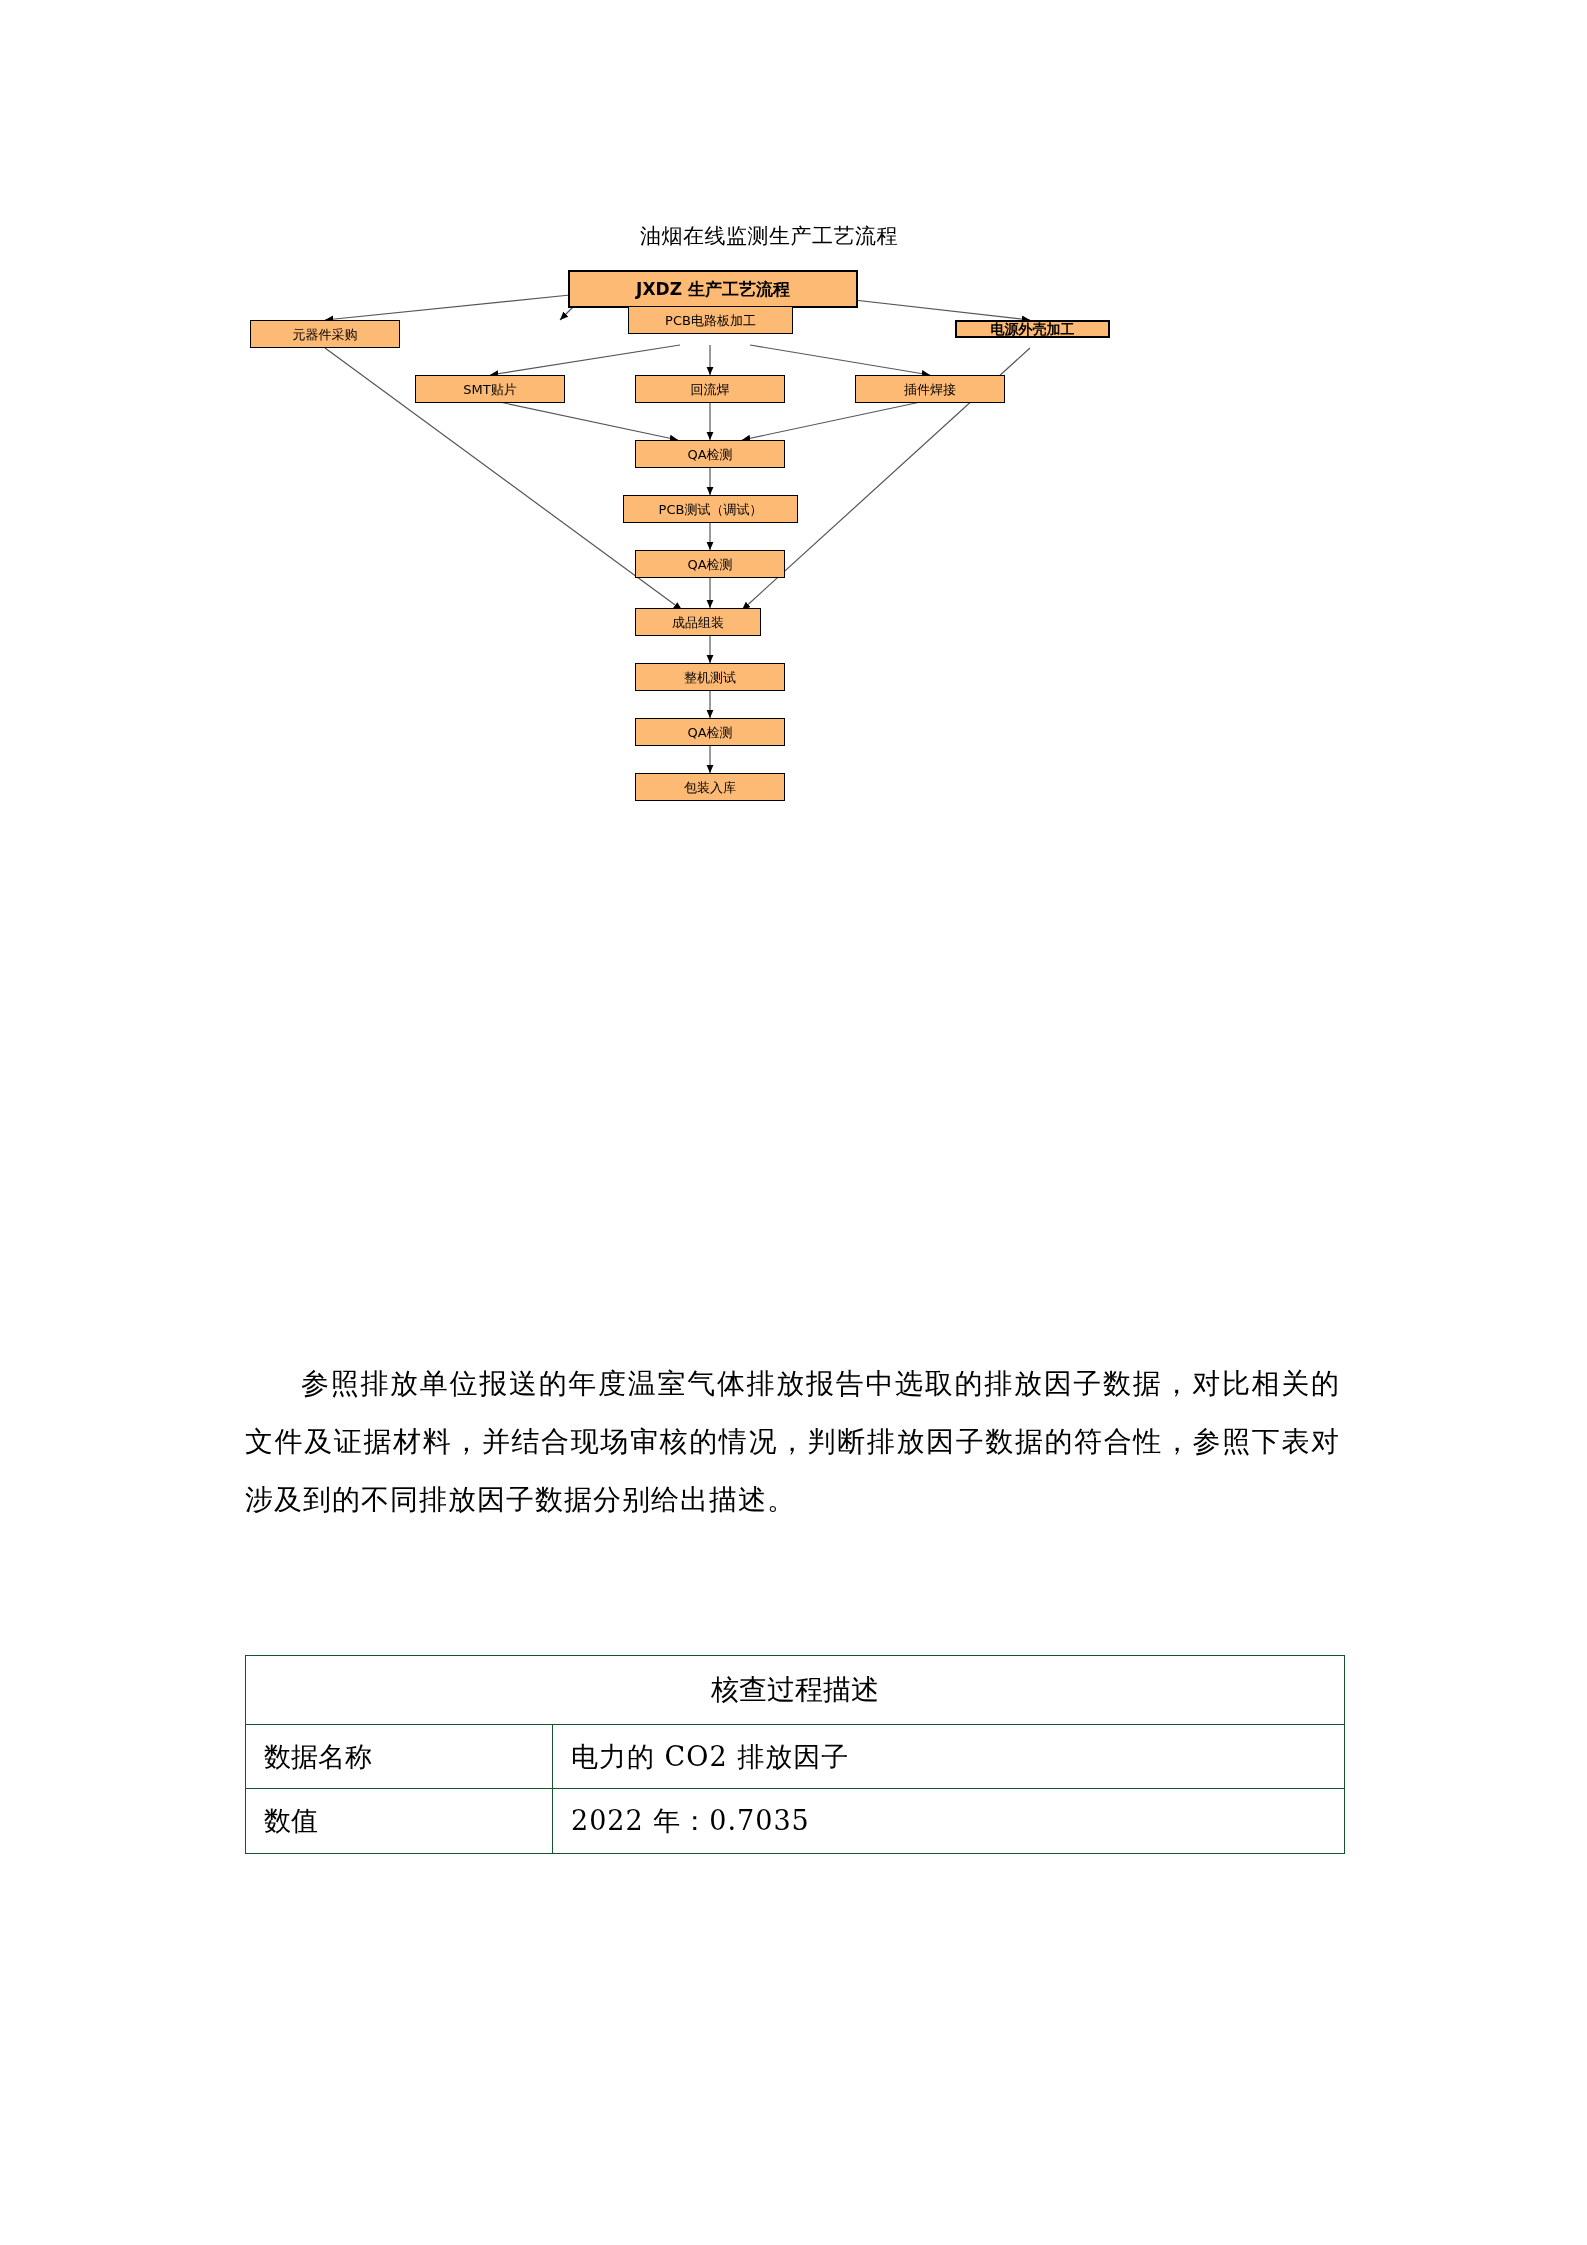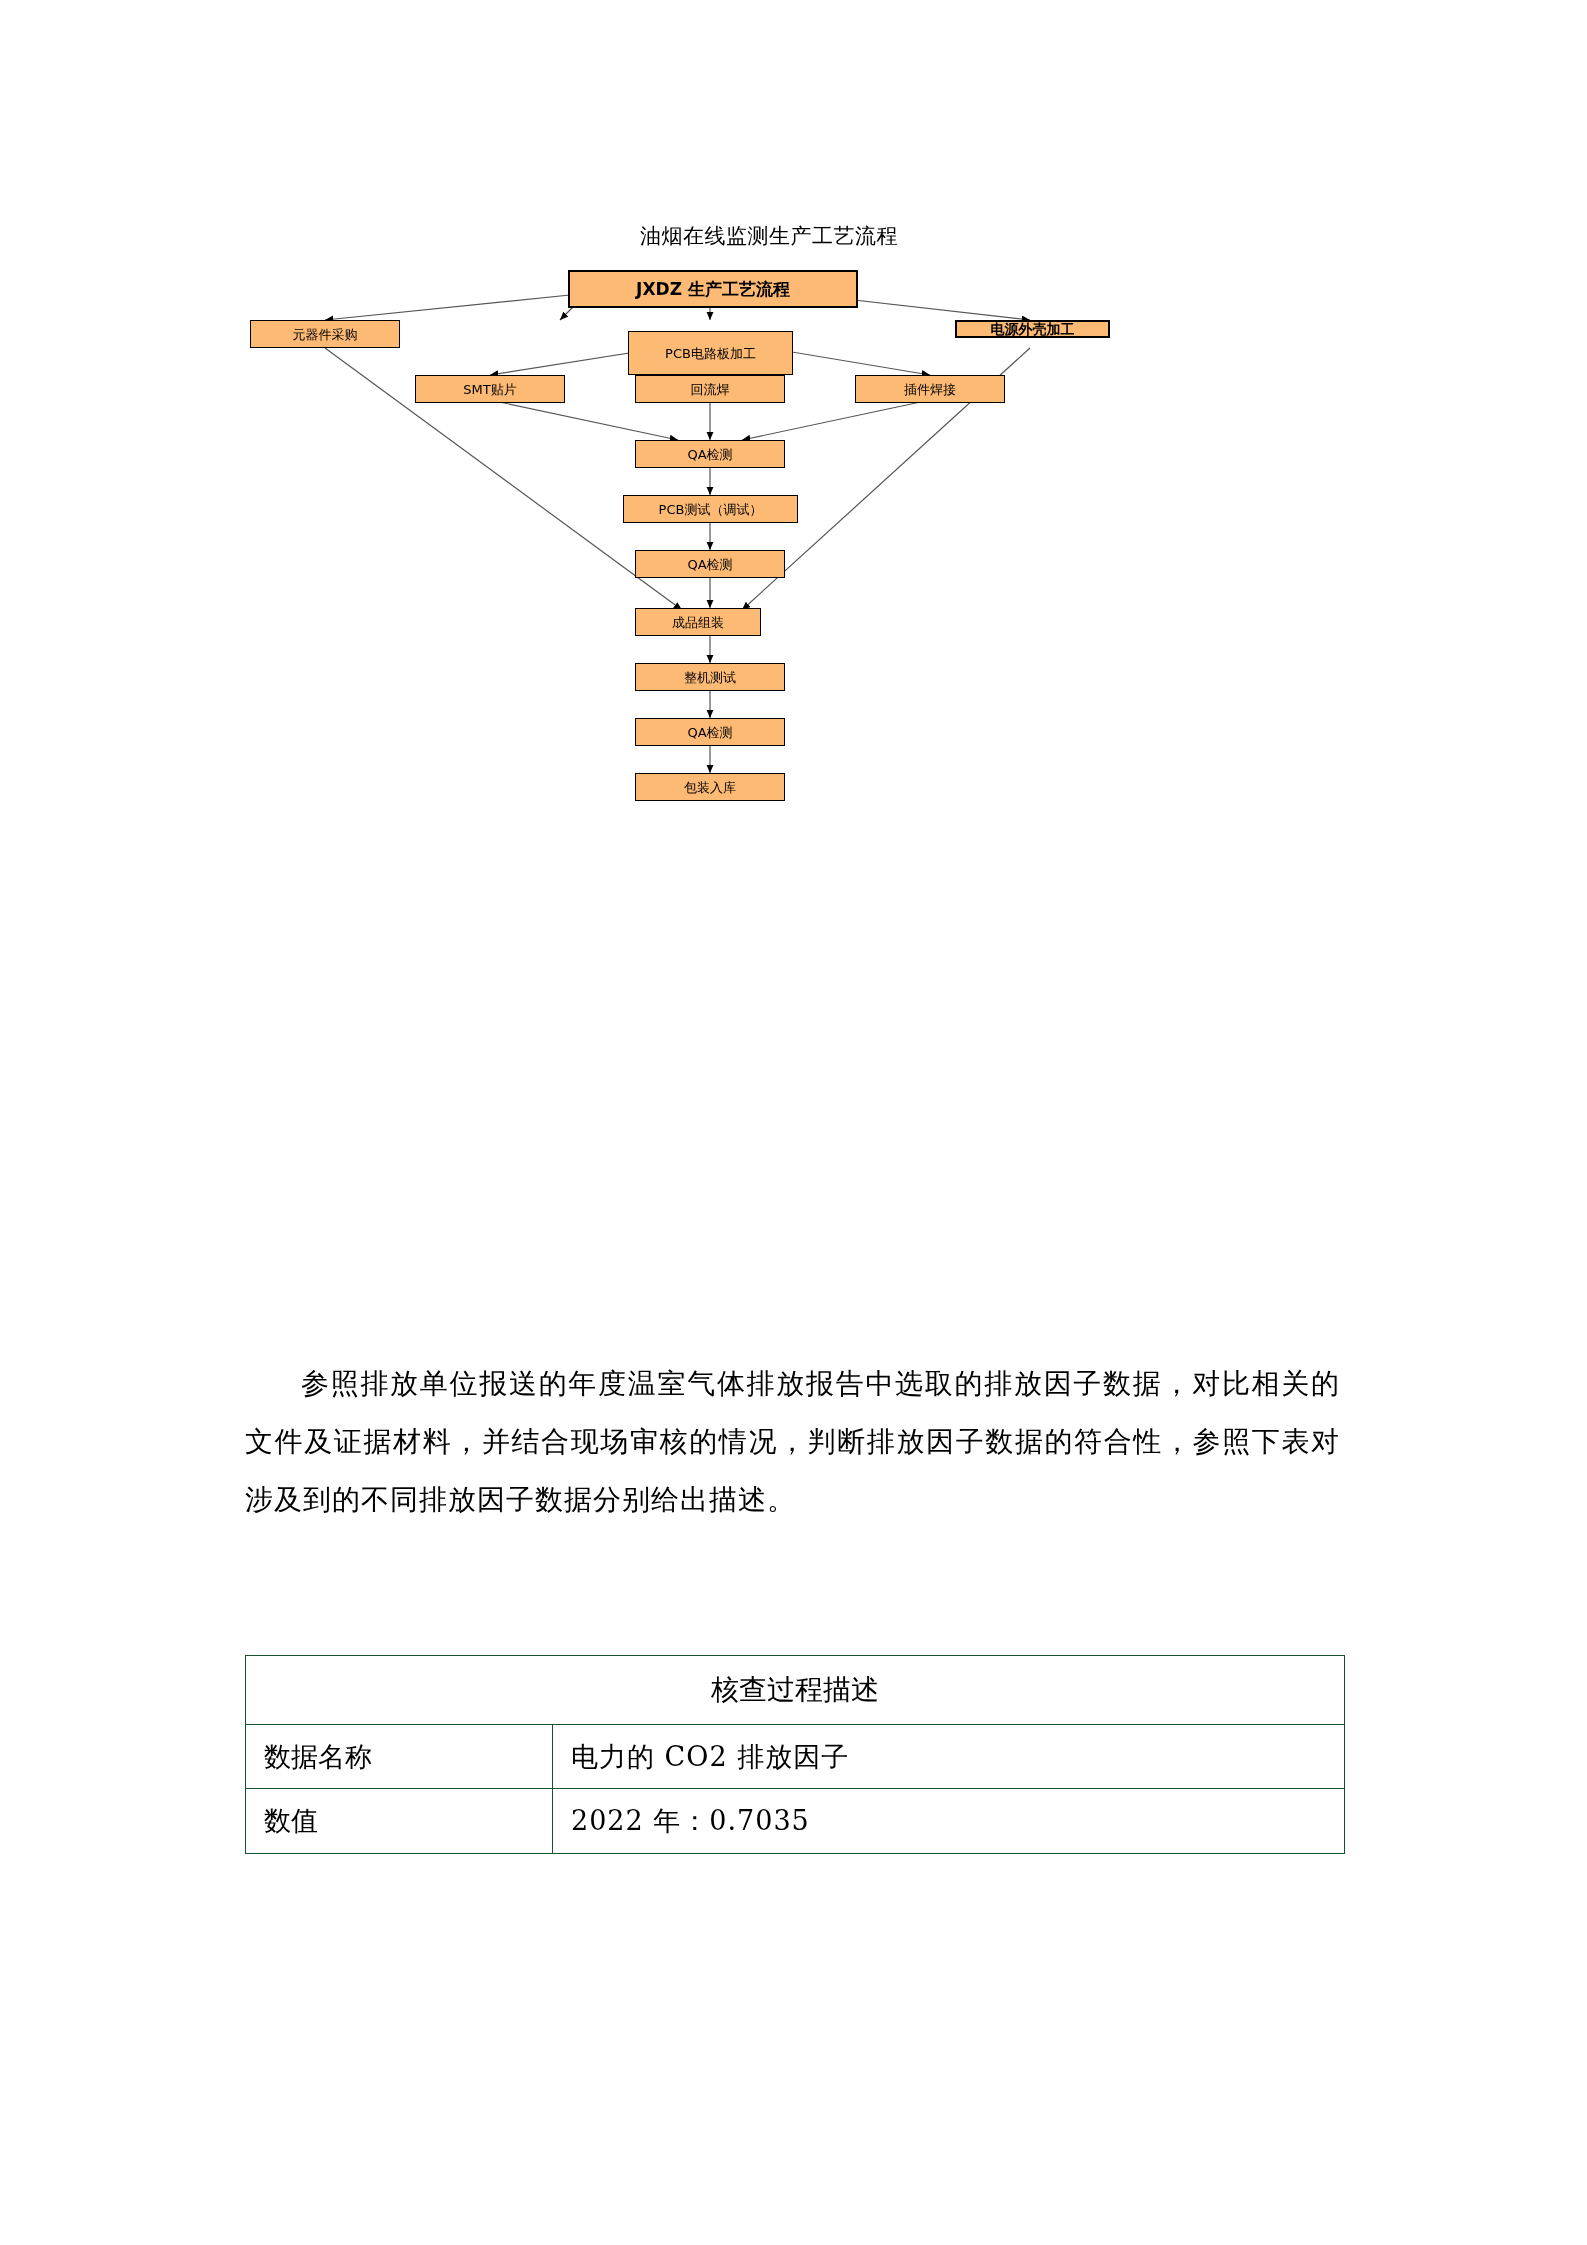--- a/index.html
+++ b/index.html
@@ -152,21 +152,21 @@
         <path d="M480,476 L480,503"></path>
 
         <path d="M95,78 L452,340"></path>
 
         <path d="M800,78 L512,340"></path>
       </g>
     </svg>
 
     <div class="node bold" style="left:338px; top:0px;   width:290px; height:38px;">JXDZ 生产工艺流程</div>
     <div class="node" style="left:20px;  top:50px;  width:150px; height:28px;">元器件采购</div>
-    <div class="node" style="left:398px; top:61px;  width:165px; height:44px;">PCB电路板加工</div>
+    <div class="node" style="left:398px; top:36px;  width:165px; height:28px;">PCB电路板加工</div>
     <div class="node bold-sm" style="left:725px; top:50px;  width:155px; height:18px;">电源外壳加工</div>
 
     <div class="node" style="left:185px; top:105px; width:150px; height:28px;">SMT贴片</div>
     <div class="node" style="left:405px; top:105px; width:150px; height:28px;">回流焊</div>
     <div class="node" style="left:625px; top:105px; width:150px; height:28px;">插件焊接</div>
 
     <div class="node" style="left:405px; top:170px; width:150px; height:28px;">QA检测</div>
     <div class="node" style="left:393px; top:225px; width:175px; height:28px;">PCB测试（调试）</div>
     <div class="node" style="left:405px; top:280px; width:150px; height:28px;">QA检测</div>
     <div class="node" style="left:405px; top:338px; width:126px; height:28px;">成品组装</div>

